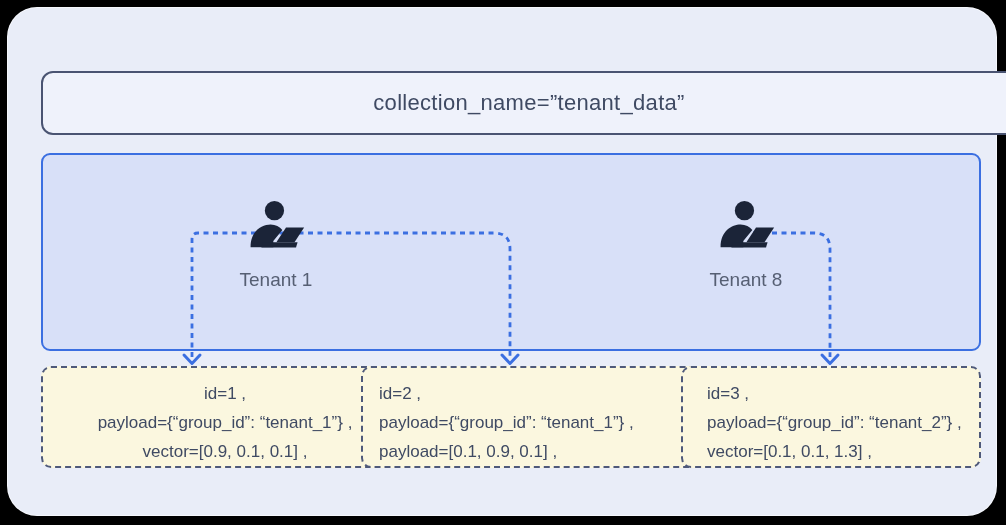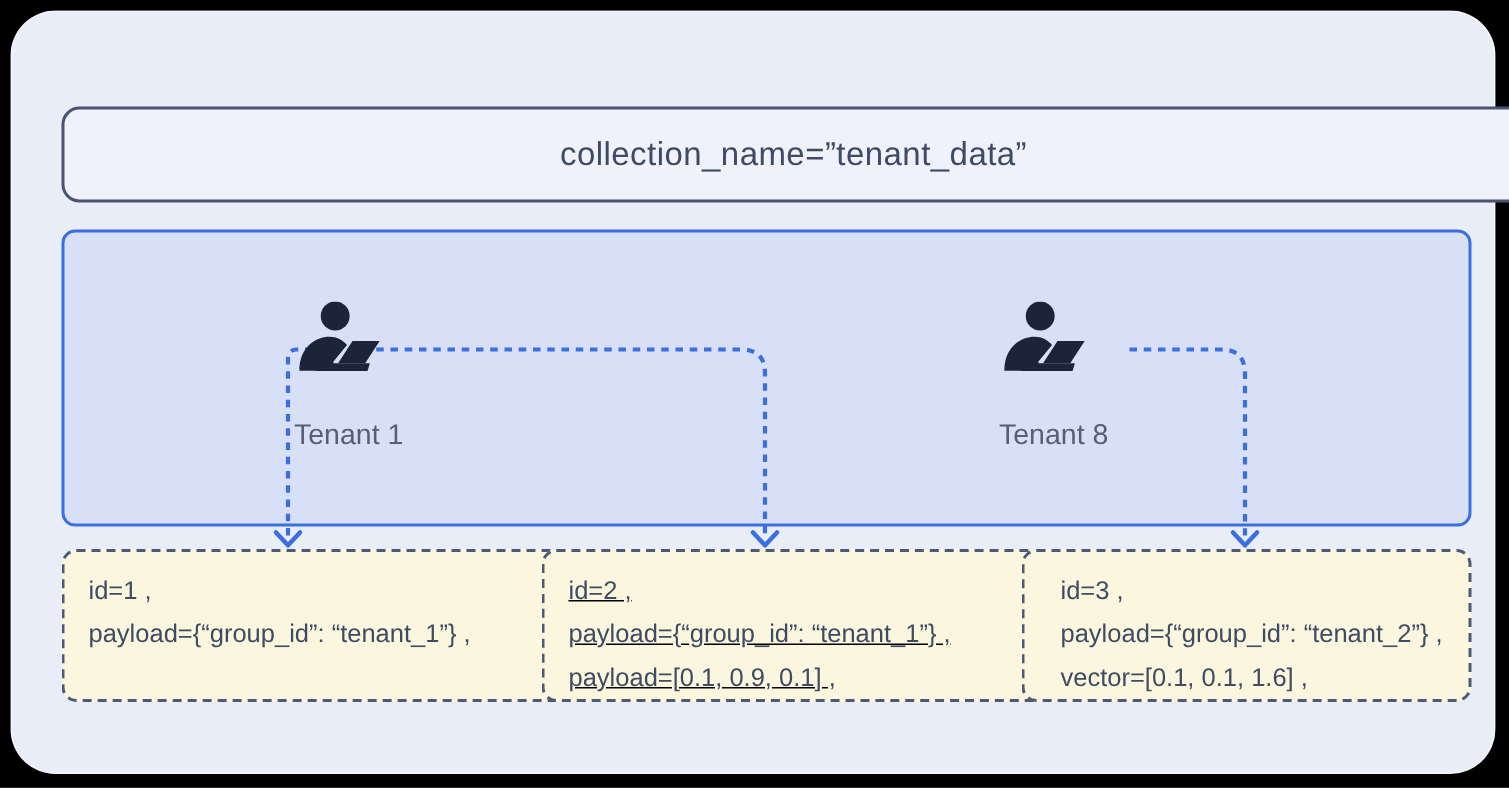--- a/index.html
+++ b/index.html
@@ -8,30 +8,30 @@
   .panel{position:absolute;left:7px;top:7px;width:990px;height:509px;background:#E9EDF8;
          border:1px solid rgba(255,255,255,0.55);border-radius:30px;box-sizing:border-box;}
   .collection-box{position:absolute;left:33px;top:63px;width:976px;height:64px;box-sizing:border-box;
          background:#EFF2FB;border:2px solid #4A5472;border-radius:12px;
          display:flex;align-items:center;justify-content:center;z-index:2;}
   .collection-box span{font-size:22px;color:#3F4A63;letter-spacing:.3px;}
   .tenants-box{position:absolute;left:33px;top:145px;width:940px;height:198px;box-sizing:border-box;
          background:#D8E0F8;border:2px solid #3B6FE1;border-radius:9px;z-index:1;}
   .overlay{position:absolute;left:0;top:0;width:1006px;height:525px;z-index:3;pointer-events:none;}
   .tenant{position:absolute;top:193px;width:160px;display:flex;flex-direction:column;
-         z-index:4;gap:11px;}
+         align-items:center;z-index:4;}
   .tenant .icon{width:58px;height:52px;}
   .tenant .tenant-label{margin-top:16px;font-size:19px;color:#565F73;}
   .tenant-1{left:188px;}
   .tenant-2{left:658px;}
   .record{position:absolute;top:358px;height:102px;box-sizing:border-box;background:#FBF7DF;
          border:2px dashed #4E597A;border-radius:10px;padding:11px 8px 0 16px;z-index:2;}
   .record .line{font-size:17px;line-height:29px;color:#3F4A63;white-space:nowrap;}
-  .record-1{left:33px;width:360px;}
-  .record-2{left:353px;width:348px;text-decoration:underline;}
+  .record-1{left:33px;width:360px;text-align:center;}
+  .record-2{left:353px;width:348px;}
   .record-3{left:673px;width:300px;padding-left:24px;}
 </style>
 </head>
 <body>
 
 <div class="stage">
   <div class="panel">
 
     <div class="collection-box">
       <span>collection_name=”tenant_data”</span>
@@ -67,28 +67,29 @@
         <path d="M1.8 24 C1.8 15.6 7.6 12.2 12.2 12.2 C14.8 12.2 16.9 13.3 18.3 15.1 L13.6 20.8 L13.6 24 Z"></path>
         <path d="M15.2 21.4 L20.2 13.7 L29.6 13.7 L24.6 21.4 Z"></path>
         <path d="M8.2 21.4 L26.2 21.4 L25.4 24.1 L7.4 24.1 Z"></path>
       </svg>
       <span class="tenant-label">Tenant 8</span>
     </div>
 
     <div class="record record-1">
       <div class="line">id=1 ,</div>
       <div class="line">payload={“group_id”: “tenant_1”} ,</div>
+      <div class="line">vector=[0.9, 0.1, 0.1] ,</div>
     </div>
 
     <div class="record record-2">
       <div class="line">id=2 ,</div>
       <div class="line">payload={“group_id”: “tenant_1”} ,</div>
       <div class="line">payload=[0.1, 0.9, 0.1] ,</div>
     </div>
 
     <div class="record record-3">
       <div class="line">id=3 ,</div>
       <div class="line">payload={“group_id”: “tenant_2”} ,</div>
-      <div class="line">vector=[0.1, 0.1, 1.6] ,</div>
+      <div class="line">vector=[0.1, 0.1, 1.3] ,</div>
     </div>
 
   </div>
 </div>
 
 </body></html>

